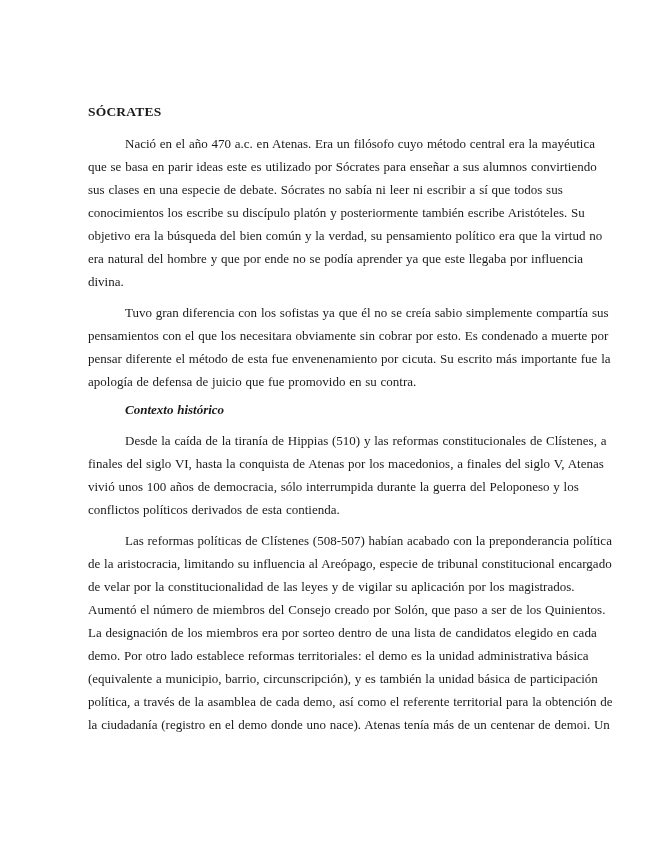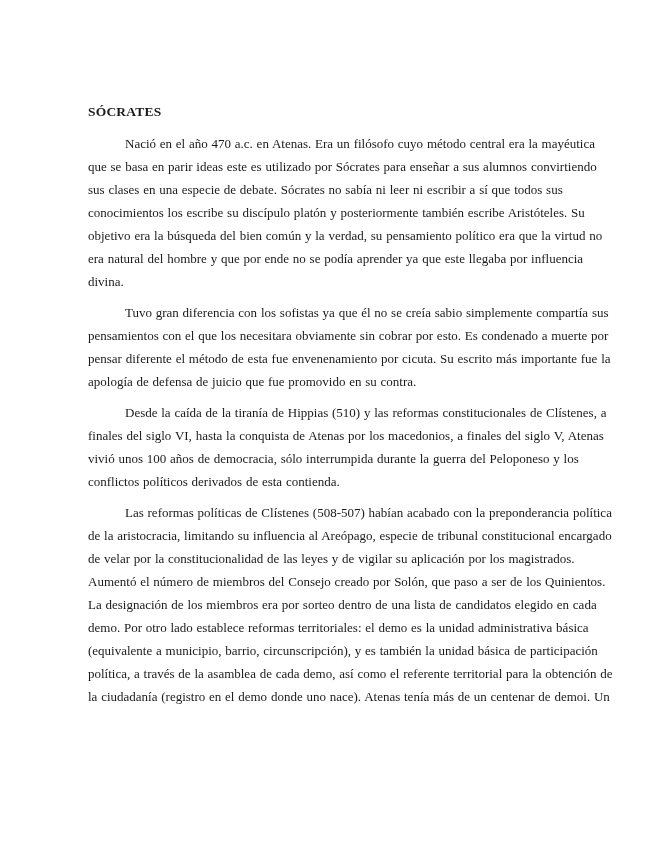--- a/index.html
+++ b/index.html
@@ -45,17 +45,18 @@
 </head>
 <body>
 
 <div class="page" style="--page-bg: #ffffff; --text-color: #1a1a1a;">
   <h1 class="doc-title">SÓCRATES</h1>
 
   <p class="para">Nació en el año 470 a.c. en Atenas. Era un filósofo cuyo método central era la mayéutica que se basa en parir ideas este es utilizado por Sócrates para enseñar a sus alumnos convirtiendo sus clases en una especie de debate. Sócrates no sabía ni leer ni escribir a sí que todos sus conocimientos los escribe su discípulo platón y posteriormente también escribe Aristóteles. Su objetivo era la búsqueda del bien común y la verdad, su pensamiento político era que la virtud no era natural del hombre y que por ende no se podía aprender ya que este llegaba por influencia divina.</p>
 
   <p class="para">Tuvo gran diferencia con los sofistas ya que él no se creía sabio simplemente compartía sus pensamientos con el que los necesitara obviamente sin cobrar por esto. Es condenado a muerte por pensar diferente el método de esta fue envenenamiento por cicuta. Su escrito más importante fue la apología de defensa de juicio que fue promovido en su contra.</p>
 
+  <h2 class="subheading">Contexto histórico</h2>
 
   <p class="para">Desde la caída de la tiranía de Hippias (510) y las reformas constitucionales de Clístenes, a finales del siglo VI, hasta la conquista de Atenas por los macedonios, a finales del siglo V, Atenas vivió unos 100 años de democracia, sólo interrumpida durante la guerra del Peloponeso y los conflictos políticos derivados de esta contienda.</p>
 
   <p class="para">Las reformas políticas de Clístenes (508-507) habían acabado con la preponderancia política de la aristocracia, limitando su influencia al Areópago, especie de tribunal constitucional encargado de velar por la constitucionalidad de las leyes y de vigilar su aplicación por los magistrados. Aumentó el número de miembros del Consejo creado por Solón, que paso a ser de los Quinientos. La designación de los miembros era por sorteo dentro de una lista de candidatos elegido en cada demo. Por otro lado establece reformas territoriales: el demo es la unidad administrativa básica (equivalente a municipio, barrio, circunscripción), y es también la unidad básica de participación política, a través de la asamblea de cada demo, así como el referente territorial para la obtención de la ciudadanía (registro en el demo donde uno nace). Atenas tenía más de un centenar de demoi. Un</p>
 </div>
 
 </body></html>

